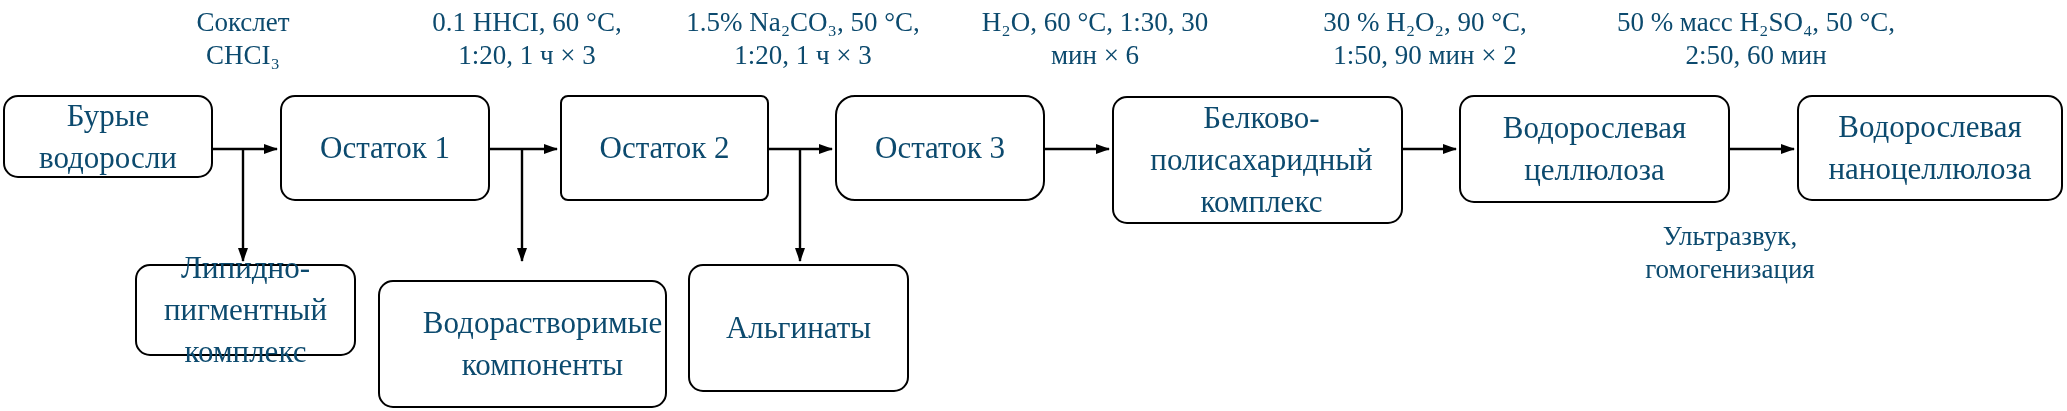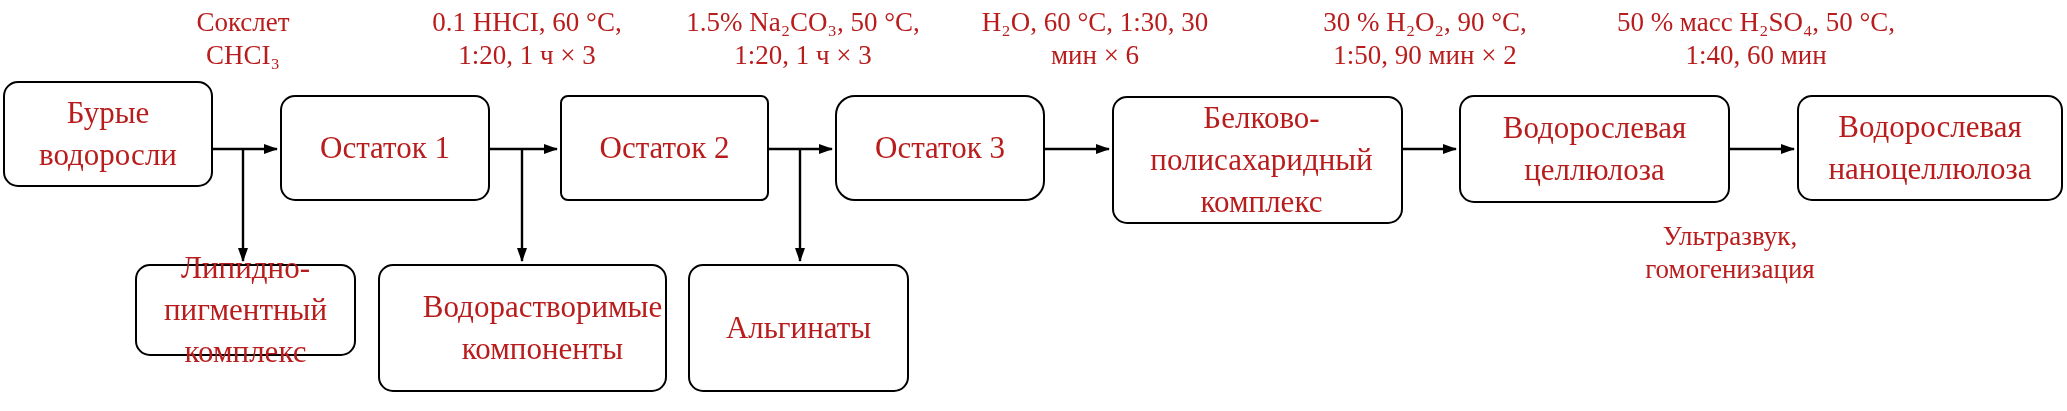--- a/index.html
+++ b/index.html
@@ -6,21 +6,21 @@
     margin: 0;
     padding: 0;
     background: #ffffff;
   }
   .canvas {
     position: relative;
     width: 2067px;
     height: 411px;
     background: #ffffff;
     font-family: "Liberation Serif", "DejaVu Serif", serif;
-    color: #b91c1c;
+    color: #0c4a6e;
     overflow: hidden;
   }
   .connectors {
     position: absolute;
     left: 0;
     top: 0;
   }
   .box {
     position: absolute;
     box-sizing: border-box;
@@ -87,29 +87,29 @@
   <div class="plabel" style="left:895px;top:6px;width:400px;">
     <div>H₂O, 60 °C, 1:30, 30</div>
     <div>мин × 6</div>
   </div>
   <div class="plabel" style="left:1225px;top:6px;width:400px;">
     <div>30 % H₂O₂, 90 °C,</div>
     <div>1:50, 90 мин × 2</div>
   </div>
   <div class="plabel" style="left:1546px;top:6px;width:420px;">
     <div>50 % масс H₂SO₄, 50 °C,</div>
-    <div>1:40, 60 мин</div>
+    <div>2:50, 60 мин</div>
   </div>
 
   <div class="plabel" style="left:1530px;top:220px;width:400px;">
     <div>Ультразвук,</div>
     <div>гомогенизация</div>
   </div>
 
-  <div class="box" style="left:3px;top:81px;width:210px;height:106px;">
+  <div class="box" style="left:3px;top:95px;width:210px;height:83px;">
     <div class="bl">Бурые</div>
     <div class="bl">водоросли</div>
   </div>
   <div class="box" style="left:280px;top:95px;width:210px;height:106px;">
     <div class="bl">Остаток 1</div>
   </div>
   <div class="box" style="left:560px;top:95px;width:209px;height:106px;border-radius:8px;">
     <div class="bl">Остаток 2</div>
   </div>
   <div class="box" style="left:835px;top:95px;width:210px;height:106px;border-radius:20px;">
@@ -127,21 +127,21 @@
   <div class="box" style="left:1797px;top:95px;width:266px;height:106px;">
     <div class="bl">Водорослевая</div>
     <div class="bl">наноцеллюлоза</div>
   </div>
 
   <div class="box" style="left:135px;top:264px;width:221px;height:92px;">
     <div class="bl">Липидно-</div>
     <div class="bl">пигментный</div>
     <div class="bl">комплекс</div>
   </div>
-  <div class="box" style="left:378px;top:264px;width:289px;height:128px;padding-left:40px;">
+  <div class="box" style="left:378px;top:280px;width:289px;height:128px;padding-left:40px;">
     <div class="bl">Водорастворимые</div>
     <div class="bl">компоненты</div>
   </div>
   <div class="box" style="left:688px;top:264px;width:221px;height:128px;align-items:center;">
     <div class="bl">Альгинаты</div>
   </div>
 
 </div>
 
 </body></html>

